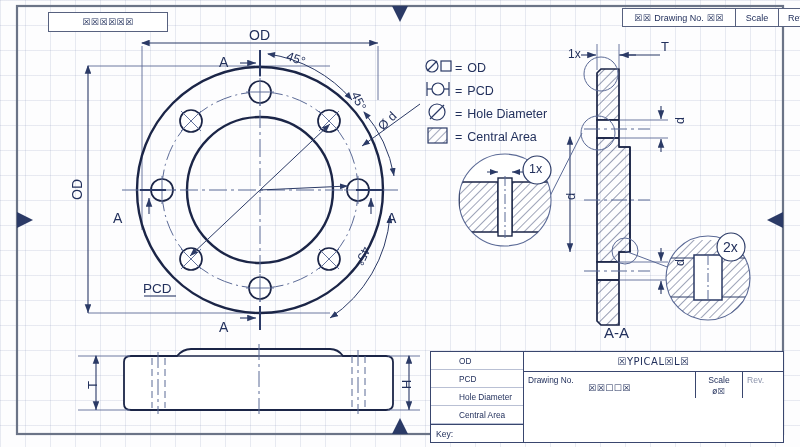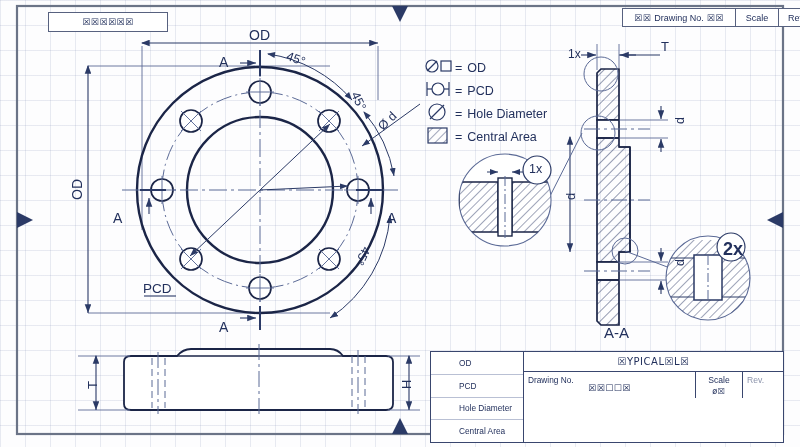--- a/index.html
+++ b/index.html
@@ -399,21 +399,21 @@
   <span class="txt" style="left:387px;top:211px;font-size:14px;">A</span>
 
   <span class="txt" style="left:661px;top:40px;font-size:13px;">T</span>
   <span class="txt" style="left:674px;top:124px;font-size:12.5px;transform:rotate(-90deg);transform-origin:left top;">d</span>
   <span class="txt" style="left:674px;top:266px;font-size:12.5px;transform:rotate(-90deg);transform-origin:left top;">d</span>
   <span class="txt" style="left:564px;top:200px;font-size:13px;transform:rotate(-90deg);transform-origin:left top;">d</span>
   <span class="txt" style="left:568px;top:48px;font-size:12px;">1x</span>
   <span class="txt" style="left:604px;top:325px;font-size:15px;">A-A</span>
 
   <span class="txt" style="left:529px;top:163px;font-size:12.5px;">1x</span>
-  <span class="txt" style="left:723px;top:240px;font-size:18px;font-weight:bold;">2x</span>
+  <span class="txt" style="left:723px;top:240px;font-size:14px;">2x</span>
 
   <span class="txt" style="left:86px;top:389px;font-size:13px;transform:rotate(-90deg);transform-origin:left top;">T</span>
   <span class="txt" style="left:400px;top:389px;font-size:13px;transform:rotate(-90deg);transform-origin:left top;">H</span>
 
   <div id="tb">
     <div id="tb-key">
       <div class="kr">
         <span style="width:18px"></span>
         <span>OD</span>
       </div>
@@ -421,20 +421,23 @@
         <span style="width:18px"></span>
         <span>PCD</span>
       </div>
       <div class="kr">
         <span style="width:18px"></span>
         <span>Hole Diameter</span>
       </div>
       <div class="kr">
         <span style="width:18px"></span>
         <span>Central Area</span>
+      </div>
+      <div class="krlast" style="height:17px">
+        <span>Key:</span>
       </div>
     </div>
     <div id="tb-main">
       <div id="tb-sub">
         <span class="tofu">☒YPICAL☒L☒</span>
       </div>
       <div id="tb-foot">
         <div id="tb-dwg">
           <span class="lab">Drawing No.</span>
           <span class="val tofu">☒☒☐☐☒</span>

